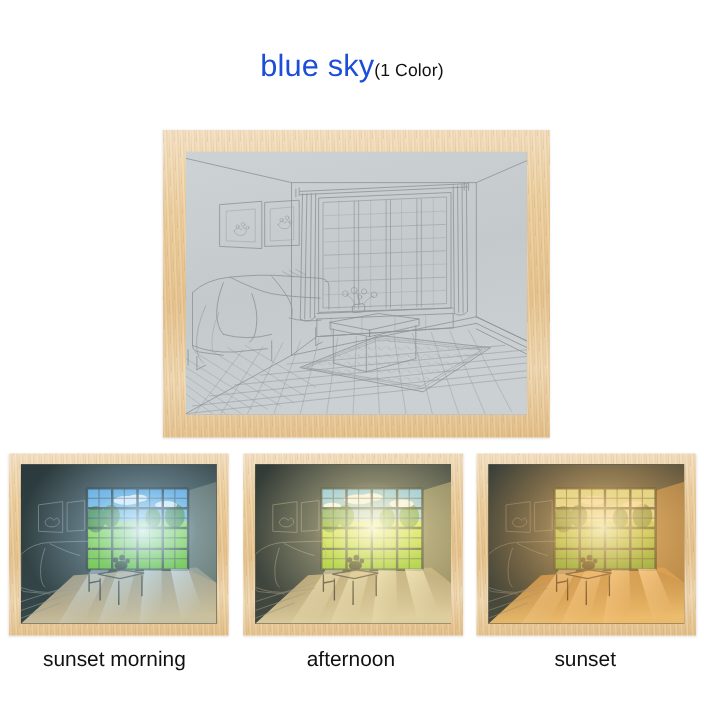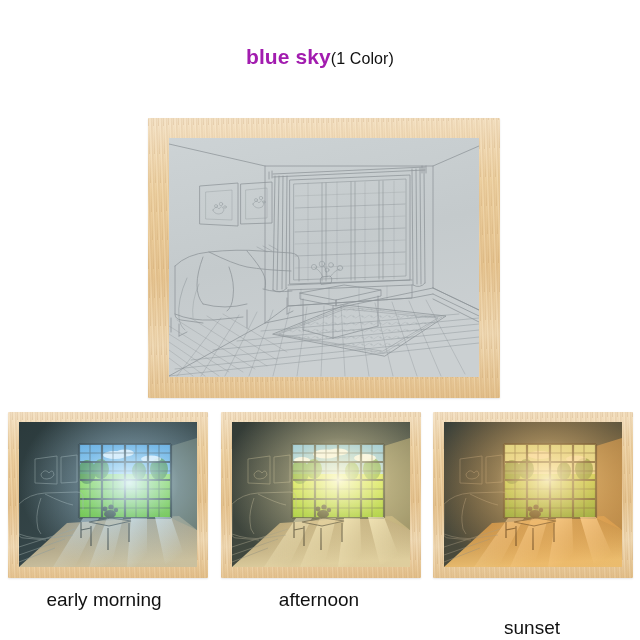--- a/index.html
+++ b/index.html
@@ -21,24 +21,24 @@
   #product-title {
     position: absolute;
     left: 0;
     top: 46px;
     width: 640px;
     text-align: center;
     white-space: nowrap;
     line-height: 1;
   }
   #product-title .title-main {
-    font-size: 21px;
-    font-weight: 700;
+    font-size: 28px;
+    font-weight: 400;
     letter-spacing: .1px;
-    color: #a21caf;
+    color: #1d4ed8;
   }
   #product-title .title-variant {
     font-size: 16px;
     font-weight: 400;
     color: #101010;
     letter-spacing: .1px;
   }
 
   
   .wood-frame {
@@ -105,21 +105,21 @@
     top: 590px;
     width: 200px;
     text-align: center;
     font-size: 19px;
     color: #111111;
     white-space: nowrap;
     line-height: 1;
   }
   #thumb-caption-0 { left: 4px; }
   #thumb-caption-1 { left: 219px; }
-  #thumb-caption-2 { left: 432px; margin-top: 28px; }
+  #thumb-caption-2 { left: 432px; }
 </style>
 </head>
 <body>
 
 <div id="product-title">
   <span class="title-main">blue sky</span><span class="title-variant">(1 Color)</span>
 </div>
 
 <div class="wood-frame" id="main-frame">
   <div class="frame-inner">
@@ -561,15 +561,15 @@
           <circle cx="86" cy="87" r="2.4"></circle>
             <circle cx="92" cy="85" r="2.6"></circle>
             <circle cx="97" cy="88" r="2.2"></circle>
         </g>
         <rect width="178" height="145" fill="url(#glow2)"></rect>
       </svg>
     </div>
   </div>
 </div>
 
-<div class="thumb-caption" id="thumb-caption-0">early morning</div>
+<div class="thumb-caption" id="thumb-caption-0">sunset morning</div>
 <div class="thumb-caption" id="thumb-caption-1">afternoon</div>
 <div class="thumb-caption" id="thumb-caption-2">sunset</div>
 
 </body></html>

